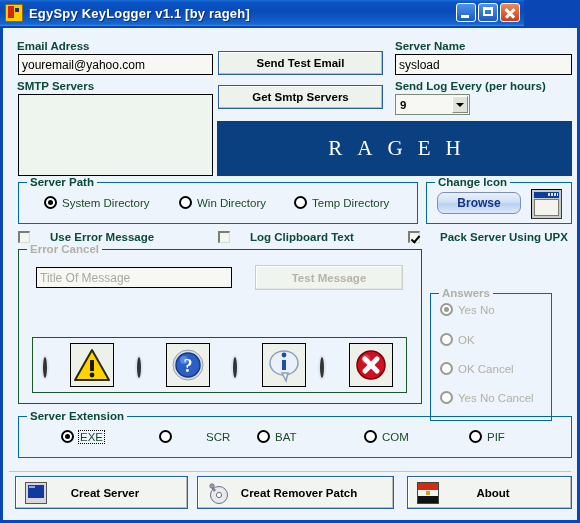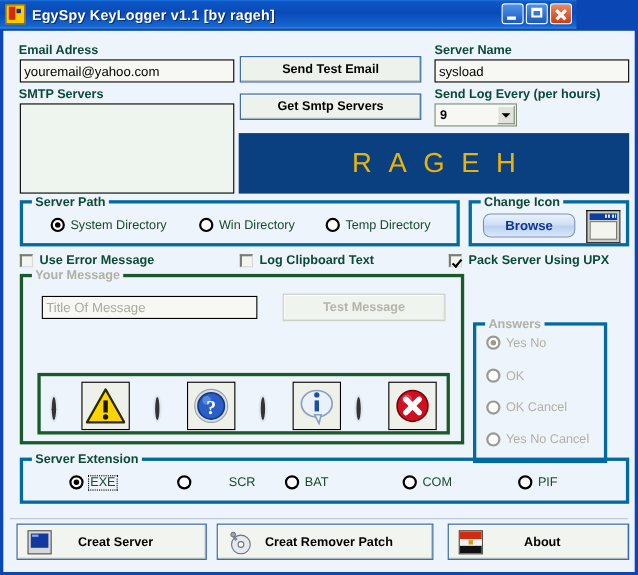--- a/index.html
+++ b/index.html
@@ -82,21 +82,21 @@
     box-shadow:inset -1px -1px 0 #b8bcb4, inset 1px 1px 0 #ffffff;
     white-space:nowrap;
   }
   .btn3d.dis{color:#b4b4a8;border-color:#c9cdc5;box-shadow:inset -1px -1px 0 #e2e6de, inset 1px 1px 0 #fff;background:#f0f4ee;}
 
   .banner{
     position:absolute;background:#0a4080;
     display:flex;align-items:center;justify-content:center;
   }
   .banner span{
-    font-family:Liberation Sans, sans-serif;color:#eab308;font-size:25px;
+    font-family:Liberation Serif, serif;color:#ffffff;font-size:21px;
     letter-spacing:15px;padding-left:15px;
   }
 
   
   .combo{
     position:absolute;box-sizing:border-box;border:1px solid #7d8a76;
     background:#f7f8f4;display:flex;align-items:center;
     font-size:11.5px;font-weight:bold;color:#000;padding-left:4px;
   }
   .combo .arrowbox{
@@ -104,21 +104,21 @@
     background:#dfe3da;border:1px solid #fff;
     border-right-color:#7d8a76;border-bottom-color:#7d8a76;
     box-sizing:border-box;display:flex;align-items:center;justify-content:center;
   }
   .arrowbox:after{
     content:"";width:0;height:0;border-left:4px solid transparent;
     border-right:4px solid transparent;border-top:4px solid #000;
   }
 
   
-  .group{position:absolute;box-sizing:border-box;border:3px solid #0369a1;}
+  .group{position:absolute;box-sizing:border-box;border:1px solid #0369a1;}
   .group.green{border-color:#1a5a2a;}
   .group > .gtitle{
     position:absolute;top:-7px;left:8px;background:#eef4fb;padding:0 3px;
     font-size:11.5px;font-weight:bold;color:#0b4a38;white-space:nowrap;
   }
   .group > .gtitle.dis{color:#b0b0a4;}
 
   
   .radio{position:absolute;display:flex;align-items:center;white-space:nowrap;}
   .rmark{
@@ -141,21 +141,21 @@
   .cmark{
     width:12px;height:12px;box-sizing:border-box;background:#f3f5f1;
     border-left:2px solid #7a7f74;border-top:2px solid #7a7f74;
     border-right:1px solid #d6dad2;border-bottom:1px solid #d6dad2;
     position:relative;flex:none;
   }
   .cmark.on:after{
     content:"";position:absolute;left:3px;top:1px;width:3px;height:7px;
     border:solid #000;border-width:0 2px 2px 0;transform:rotate(40deg);
   }
-  .ctext{margin-left:6px;font-size:11.5px;font-weight:bold;color:#0b4a38;}
+  .ctext{margin-left:20px;font-size:11.5px;font-weight:bold;color:#0b4a38;}
 
   
   .icontile{
     position:absolute;box-sizing:border-box;border:1px solid #000;
     background:#eef0ea;display:flex;align-items:center;justify-content:center;
   }
   .radio-sm{position:absolute;}
   .rmark-sm{
     width:11px;height:11px;border-radius:50%;box-sizing:border-box;
     border:2px solid #333;background:#fff;position:relative;
@@ -289,21 +289,21 @@
     <div class="check" style="left:215px;top:203px;">
       <span class="cmark"></span>
       <span class="ctext">Log Clipboard Text</span>
     </div>
     <div class="check" style="left:405px;top:203px;">
       <span class="cmark on"></span>
       <span class="ctext">Pack Server Using UPX</span>
     </div>
 
     <div class="group green" style="left:15px;top:221px;width:404px;height:155px;">
-      <div class="gtitle dis">Your Message</div>
+      <div class="gtitle dis">Error Cancel</div>
 
       <div class="tbox ph" style="left:17px;top:17px;width:196px;height:21px;">Title Of Message</div>
       <div class="btn3d dis" style="left:236px;top:15px;width:148px;height:25px;">Test Message</div>
 
       <div class="group green" style="left:13px;top:87px;width:375px;height:56px;border-color:#1a5a2a;">
 
         <div class="radio-sm" style="left:10px;top:21px;">
           <span class="rmark-sm on"></span>
         </div>
         <div class="icontile" style="left:37px;top:5px;width:44px;height:44px;">

